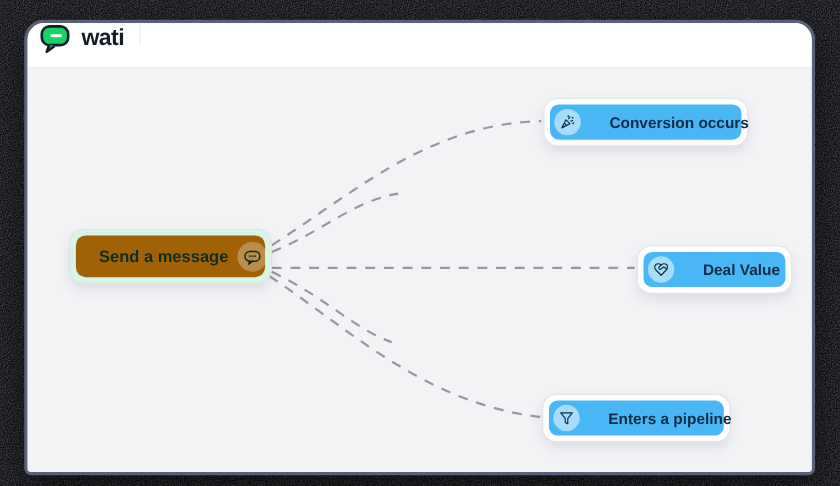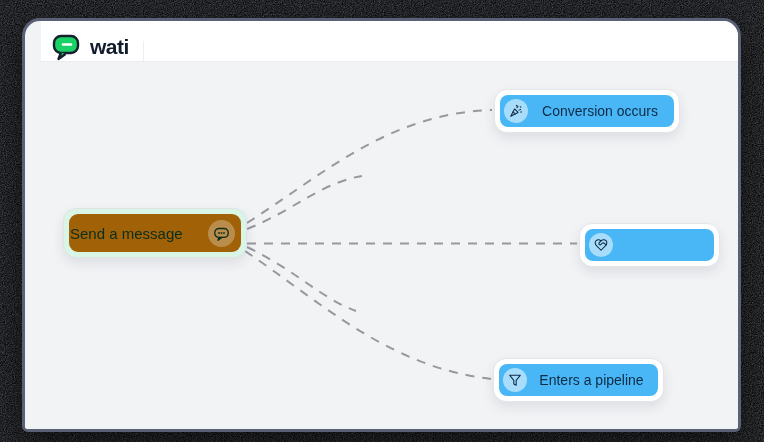--- a/index.html
+++ b/index.html
@@ -10,23 +10,23 @@
   .noise-svg { position:absolute; inset:0; display:block; }
 
   .window {
     position:absolute; left:22px; top:18px; width:719px; height:414px;
     background:#f2f3f5; border:3px solid #5a6176;
     border-radius:18px 18px 6px 6px; overflow:hidden;
     box-shadow:0 12px 32px rgba(0,0,0,.55);
   }
 
   .header {
-    position:absolute; left:16px; top:0; right:0; height:41px;
+    position:absolute; left:0; top:0; right:0; height:41px;
     background:#ffffff; border-bottom:1px solid #e9ebee;
-    display:flex; align-items:flex-end; padding-left:10px;
+    display:flex; align-items:flex-start; padding-left:10px;
   }
   .logo { display:flex; align-items:center; gap:7px; }
   .logo-text { font-size:21px; font-weight:700; color:#131c2b; letter-spacing:-0.5px; }
   .header-divider { width:1px; height:20px; background:#ededf2; margin-left:14px; }
 
   .canvas { position:absolute; left:0; top:41px; right:0; bottom:0; background:#f2f3f5; }
   .connectors { position:absolute; inset:0; }
 
   .card {
     position:absolute; background:#ffffff; border:1px solid #e3e5e9;
@@ -35,22 +35,22 @@
   }
   .card--source { background:#d9f5e6; border-color:#e0e3e6; }
 
   .pill {
     display:flex; align-items:center; height:32px; border-radius:8px;
     background:#49b7f6; white-space:nowrap;
   }
   .pill--source { background:#a16207; height:38px; border-radius:9px; padding:0 6px 0 1px; }
 
   .pill-label {
-    flex:1; text-align:center; font-size:14px; font-weight:400;
-    color:#0e2b45; padding:0 8px 0 6px;
+    flex:1; text-align:center; font-size:14px; font-weight:700;
+    color:#0e2b45; padding:0 8px 0 6px;margin-left:20px;
   }
   .pill--source .pill-label { text-align:left; font-size:15px; color:#0a2e1c; padding:0; }
 
   .icon-circle {
     width:24px; height:24px; border-radius:50%; margin-left:4px; flex:none;
     background:rgba(255,255,255,.52);
     display:flex; align-items:center; justify-content:center;
   }
   .icon-circle--source {
     width:27px; height:27px; margin-left:8px;
@@ -132,20 +132,21 @@
 
 
       <div class="card" style="left:554px; top:161px; width:141px;">
         <div class="pill">
           <span class="icon-circle">
             <svg width="14" height="14" viewBox="0 0 24 24" fill="none" stroke="#0e2b45" stroke-width="1.8" stroke-linecap="round" stroke-linejoin="round">
               <path d="M19 14c1.49-1.46 3-3.21 3-5.5A5.5 5.5 0 0 0 16.5 3c-1.76 0-3 .5-4.5 2-1.5-1.5-2.74-2-4.5-2A5.5 5.5 0 0 0 2 8.5c0 2.29 1.51 4.04 3 5.5l7 7Z"></path>
               <path d="M12 5 9.04 7.96a2.17 2.17 0 0 0 0 3.08c.82.82 2.13.85 3 .07l2.07-1.9a2.82 2.82 0 0 1 3.79 0l2.96 2.66"></path>
             </svg>
           </span>
+          <span class="pill-label">Deal Value</span>
         </div>
       </div>
 
 
       <div class="card" style="left:468px; top:296px; width:171px;">
         <div class="pill">
           <span class="icon-circle">
             <svg width="14" height="14" viewBox="0 0 24 24" fill="none" stroke="#0e2b45" stroke-width="1.8" stroke-linecap="round" stroke-linejoin="round">
               <path d="M21 4H3l7 8.5V19l4 2v-8.5L21 4Z"></path>
             </svg>

